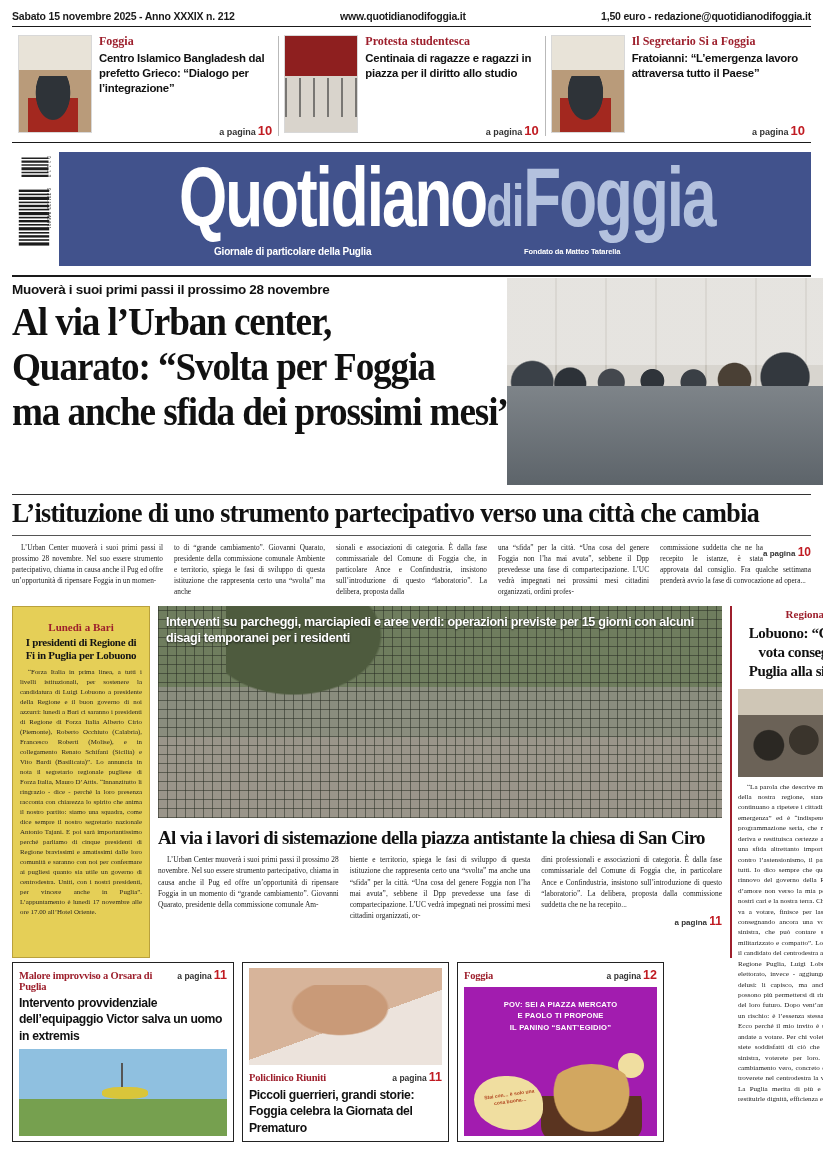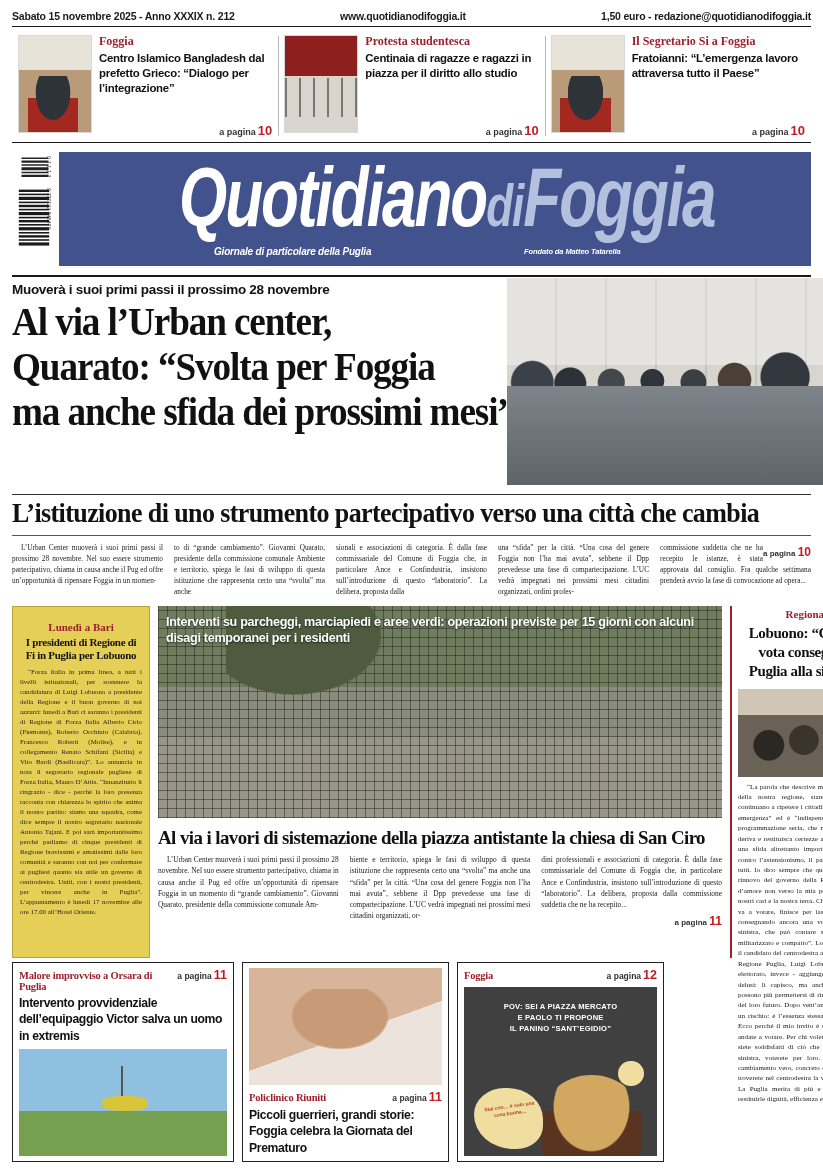--- a/index.html
+++ b/index.html
@@ -31,21 +31,21 @@
   .teaser-kicker{
     font-family:"Liberation Serif",serif;font-weight:bold;font-size:12px;color:#9d1f2c;
     line-height:1.15;margin-bottom:2px;
   }
   .teaser-head{
     font-size:11.4px;font-weight:bold;color:#111;line-height:1.33;letter-spacing:-0.25px;
   }
   .teaser-ref{margin-top:auto;text-align:right;font-size:9px;font-weight:bold;color:#333;}
   .teaser-ref b{color:#c01b22;font-size:13px;margin-left:2px;}
   
-  .masthead-wrap{position:absolute;left:12px;top:152px;width:799px;height:118px;font-style:italic;}
+  .masthead-wrap{position:absolute;left:12px;top:152px;width:799px;height:118px;}
   .barcodes{position:absolute;left:0;top:2px;width:44px;height:112px;}
   .bc{position:relative;background:#fff;}
   .bc1{height:28px;margin:2px 6px 4px 8px;}
   .bc2{height:72px;margin:0 6px 0 6px;}
   .bc-lines{position:absolute;inset:0;}
   .bc-txt{
     position:absolute;right:-1px;top:0;height:100%;
     writing-mode:vertical-rl;font-size:4.6px;color:#333;letter-spacing:0.4px;
     font-family:"Liberation Sans",sans-serif;
   }
@@ -159,21 +159,21 @@
   .rc-head{
     text-align:center;font-family:"Liberation Serif",serif;font-weight:bold;
     font-size:15px;color:#111;line-height:1.28;letter-spacing:-0.4px;margin-bottom:7px;
   }
   .rc-photo{width:100%;height:88px;background:#6c6459;overflow:hidden;margin-bottom:5px;}
   .rc-body{
     font-family:"Liberation Serif",serif;font-size:7.1px;line-height:1.47;
     color:#222;text-align:justify;text-indent:9px;
   }
   
-  .bottomrow{position:absolute;left:12px;top:962px;width:799px;height:200px;display:flex;gap:8px;}
+  .bottomrow{position:absolute;left:12px;top:962px;width:799px;height:180px;display:flex;gap:8px;}
   .bcard{border:1.4px solid #222;box-sizing:border-box;padding:5px 6px;display:flex;flex-direction:column;background:#fff;}
   .b1{flex:0 0 222px;}
   .b2{flex:0 0 207px;}
   .b3{flex:0 0 207px;}
   .bc-headline-row{display:flex;justify-content:space-between;align-items:baseline;gap:6px;}
   .bc-kicker{
     font-family:"Liberation Serif",serif;font-weight:bold;font-size:10.5px;color:#9d1f2c;
     letter-spacing:-0.2px;
   }
   .bc-ref{font-size:8.5px;font-weight:bold;color:#333;white-space:nowrap;}
@@ -265,21 +265,21 @@
   }
   .ph-baby{
     background:linear-gradient(160deg,#d7b49a 0 55%,#ece3dc 55% 100%);
     position:relative;
   }
   .ph-baby::after{
     content:"";position:absolute;left:22%;top:18%;width:56%;height:58%;
     background:radial-gradient(ellipse at 45% 40%,#c99a78 0 55%,transparent 58%);
   }
   .ph-burger{
-    background:#404040;position:relative;
+    background:#a21caf;position:relative;
   }
   .ph-burger .bt{
     position:absolute;left:0;right:0;top:8%;text-align:center;color:#fff;
     font-weight:bold;font-size:7.6px;line-height:1.5;letter-spacing:0.2px;
   }
   .ph-burger .bun{
     position:absolute;right:8%;bottom:-6%;width:52%;height:54%;
     background:radial-gradient(ellipse at 50% 35%,#d2a760 0 52%,transparent 54%),
                linear-gradient(180deg,transparent 0 40%,#5a3420 40% 100%);
     border-radius:50% 50% 24% 24%;

